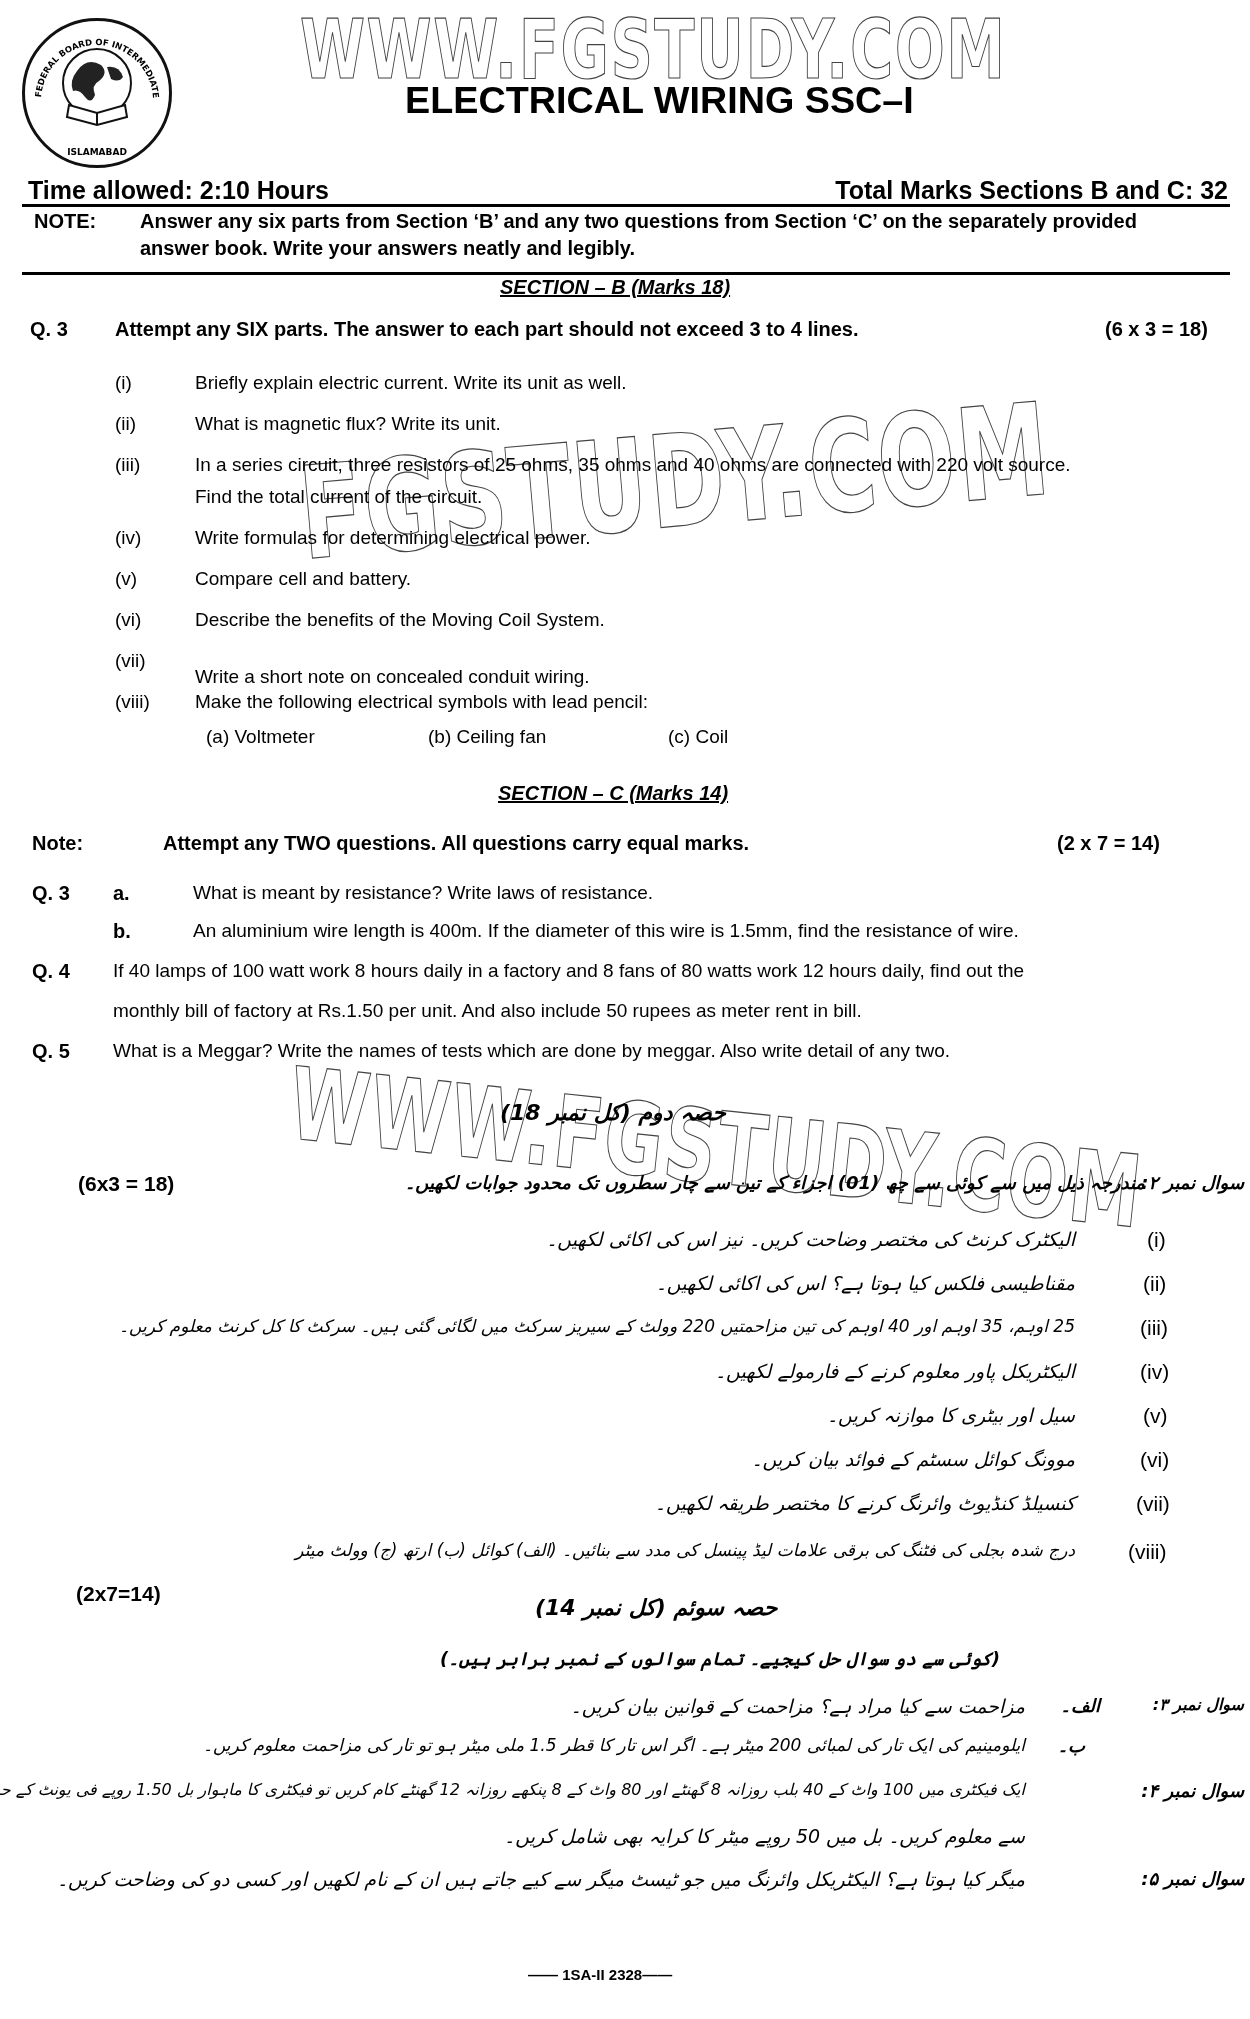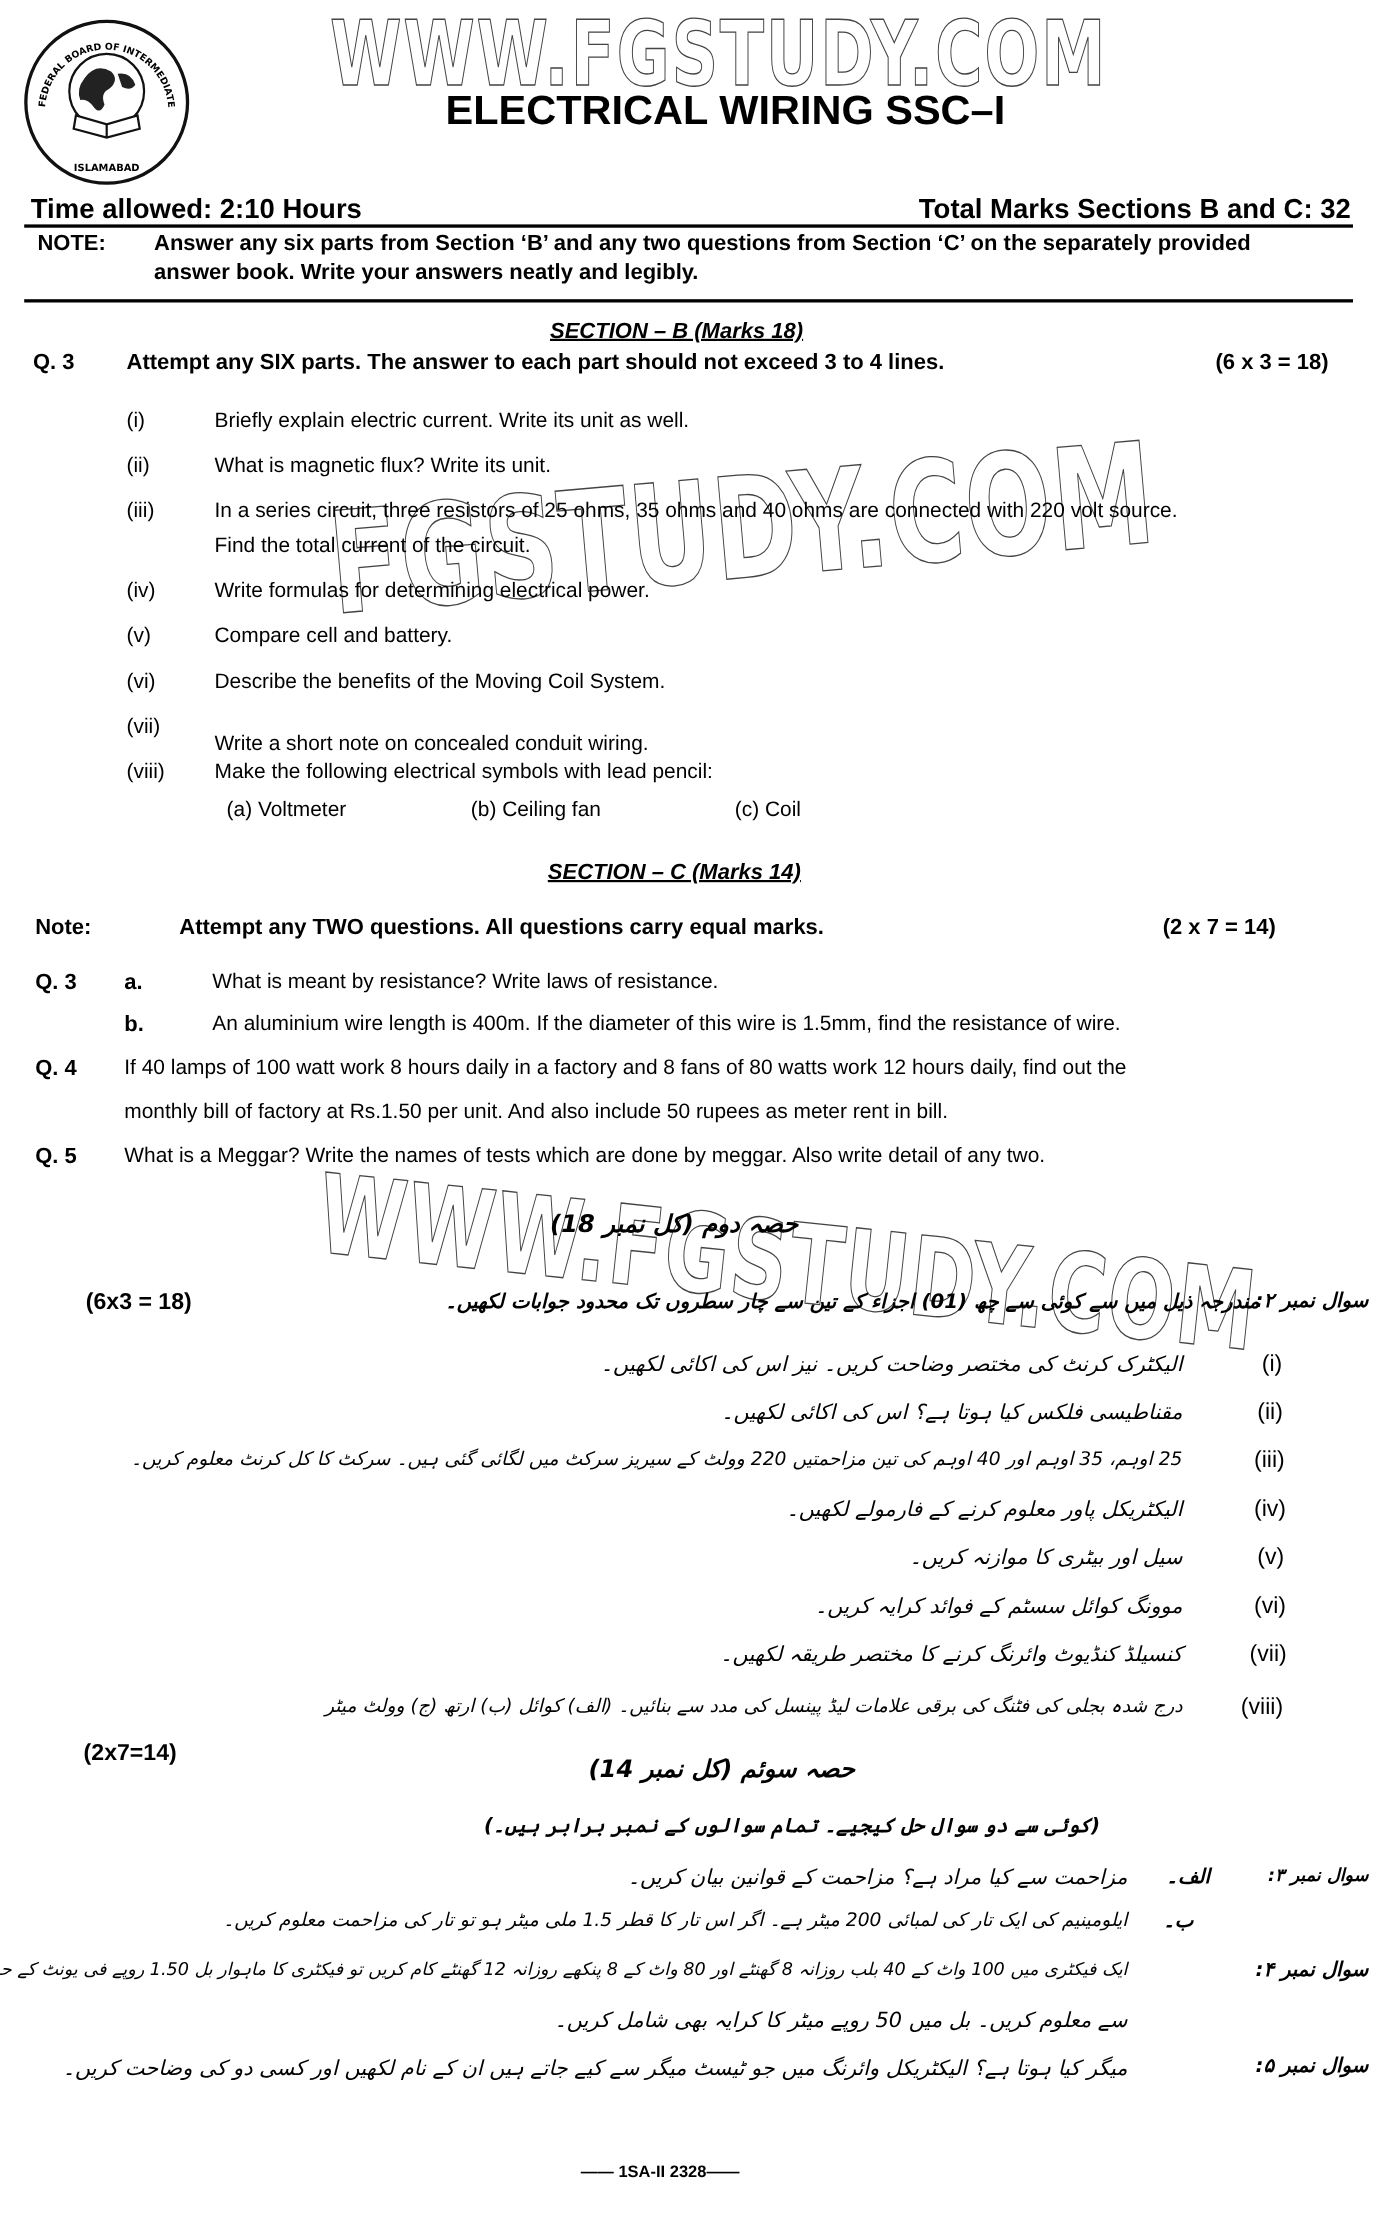--- a/index.html
+++ b/index.html
@@ -48,21 +48,21 @@
 
 <div class="abs hdr cond" style="left:28px; top:176px;">Time allowed:  2:10 Hours</div>
 <div class="abs hdr cond" style="right:22px; top:176px;">Total Marks Sections B and C:  32</div>
 <div class="hline" style="top:204px; height:3px;"></div>
 
 <div class="abs bold t20" style="left:34px; top:210px;">NOTE:</div>
 <div class="abs bold t20" style="left:140px; top:210px; width:1095px;">Answer any six parts from Section ‘B’ and any two questions from Section ‘C’ on the separately provided</div>
 <div class="abs bold t20" style="left:140px; top:237px;">answer book. Write your answers neatly and legibly.</div>
 <div class="hline" style="top:272px; height:3px;"></div>
 
-<div class="abs sec" style="left:500px; top:290px;">SECTION – B (Marks 18)</div>
+<div class="abs sec" style="left:500px; top:276px;">SECTION – B (Marks 18)</div>
 <div class="abs bold t20" style="left:30px; top:318px;">Q. 3</div>
 <div class="abs bold t20" style="left:115px; top:318px;">Attempt any SIX parts. The answer to each part should not exceed 3 to 4 lines.</div>
 <div class="abs bold t20" style="left:1105px; top:318px;">(6 x 3 = 18)</div>
 
 <div class="abs t19" style="left:115px; top:372px;">(i)</div>
 <div class="abs t19" style="left:195px; top:372px;">Briefly explain electric current. Write its unit as well.</div>
 <div class="abs t19" style="left:115px; top:413px;">(ii)</div>
 <div class="abs t19" style="left:195px; top:413px;">What is magnetic flux? Write its unit.</div>
 <div class="abs t19" style="left:115px; top:454px;">(iii)</div>
 <div class="abs t19" style="left:195px; top:454px;">In a series circuit, three resistors of 25 ohms, 35 ohms and 40 ohms are connected with 220 volt source.</div>
@@ -108,21 +108,21 @@
 <div class="abs urdu" style="right:175px; top:1228px;">الیکٹرک کرنٹ کی مختصر وضاحت کریں۔ نیز اس کی اکائی لکھیں۔</div>
 <div class="abs roman" style="left:1143px; top:1272px;">(ii)</div>
 <div class="abs urdu" style="right:175px; top:1272px;">مقناطیسی فلکس کیا ہوتا ہے؟ اس کی اکائی لکھیں۔</div>
 <div class="abs roman" style="left:1140px; top:1316px;">(iii)</div>
 <div class="abs urdu" style="right:175px; top:1316px; font-size:17px;">25 اوہم، 35 اوہم اور 40 اوہم کی تین مزاحمتیں 220 وولٹ کے سیریز سرکٹ میں لگائی گئی ہیں۔ سرکٹ کا کل کرنٹ معلوم کریں۔</div>
 <div class="abs roman" style="left:1140px; top:1360px;">(iv)</div>
 <div class="abs urdu" style="right:175px; top:1360px;">الیکٹریکل پاور معلوم کرنے کے فارمولے لکھیں۔</div>
 <div class="abs roman" style="left:1143px; top:1404px;">(v)</div>
 <div class="abs urdu" style="right:175px; top:1404px;">سیل اور بیٹری کا موازنہ کریں۔</div>
 <div class="abs roman" style="left:1140px; top:1448px;">(vi)</div>
-<div class="abs urdu" style="right:175px; top:1448px;">موونگ کوائل سسٹم کے فوائد کرایہ کریں۔</div>
+<div class="abs urdu" style="right:175px; top:1448px;">موونگ کوائل سسٹم کے فوائد بیان کریں۔</div>
 <div class="abs roman" style="left:1136px; top:1492px;">(vii)</div>
 <div class="abs urdu" style="right:175px; top:1492px;">کنسیلڈ کنڈیوٹ وائرنگ کرنے کا مختصر طریقہ لکھیں۔</div>
 <div class="abs roman" style="left:1128px; top:1540px;">(viii)</div>
 <div class="abs urdu" style="right:175px; top:1540px; font-size:17px;">درج شدہ بجلی کی فٹنگ کی برقی علامات لیڈ پینسل کی مدد سے بنائیں۔ (الف) کوائل  (ب) ارتھ  (ج) وولٹ میٹر</div>
 
 <div class="abs bold" style="left:76px; top:1582px; font-size:21px;">(2x7=14)</div>
 <div class="abs urdu bold" style="left:535px; top:1595px; font-size:22px;">حصہ سوئم (کل نمبر 14)</div>
 <div class="abs urdu bold" style="left:440px; top:1648px; font-size:18px;">(کوئی سے دو سوال حل کیجیے۔ تمام سوالوں کے نمبر برابر ہیں۔)</div>
 
 <div class="abs urdu bold" style="right:6px; top:1695px; font-size:16px;">سوال نمبر ۳:</div>

